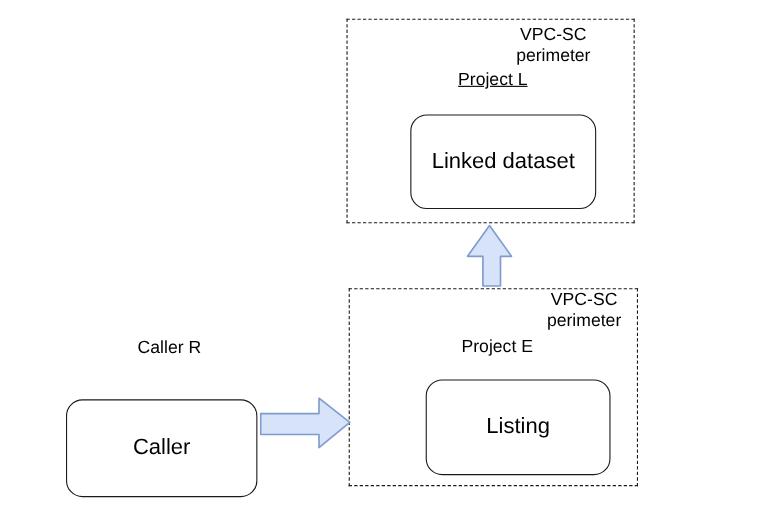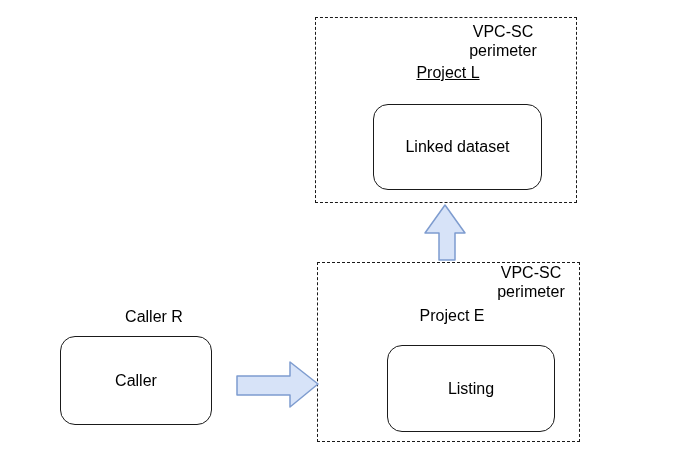--- a/index.html
+++ b/index.html
@@ -27,23 +27,23 @@
 
   .node {
     position: absolute;
     border: 1.5px solid var(--border, #1a1a1a);
     border-radius: 15px;
     background: #ffffff;
     box-sizing: border-box;
     display: flex;
     align-items: center;
     justify-content: center;
-    font-size: 16px;
+    font-size: 20px;
   }
-  #node-caller        { left: 60px;  top: 336px; width: 152px; height: 89px; }
+  #node-caller        { left: 60px;  top: 363px; width: 174px; height: 89px; }
   #node-linked-dataset{ left: 373px; top: 104px; width: 169px; height: 86px; }
   #node-listing       { left: 387px; top: 345px; width: 168px; height: 87px; }
 
   .label {
     position: absolute;
     transform: translateX(-50%);
     text-align: center;
     font-size: 16px;
     line-height: 19px;
     white-space: nowrap;

